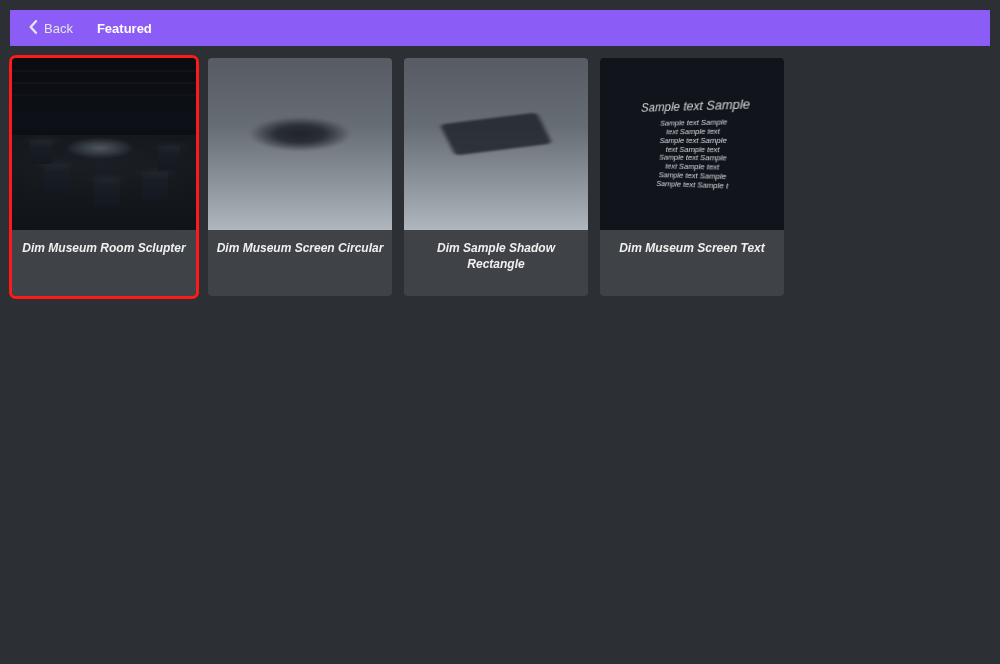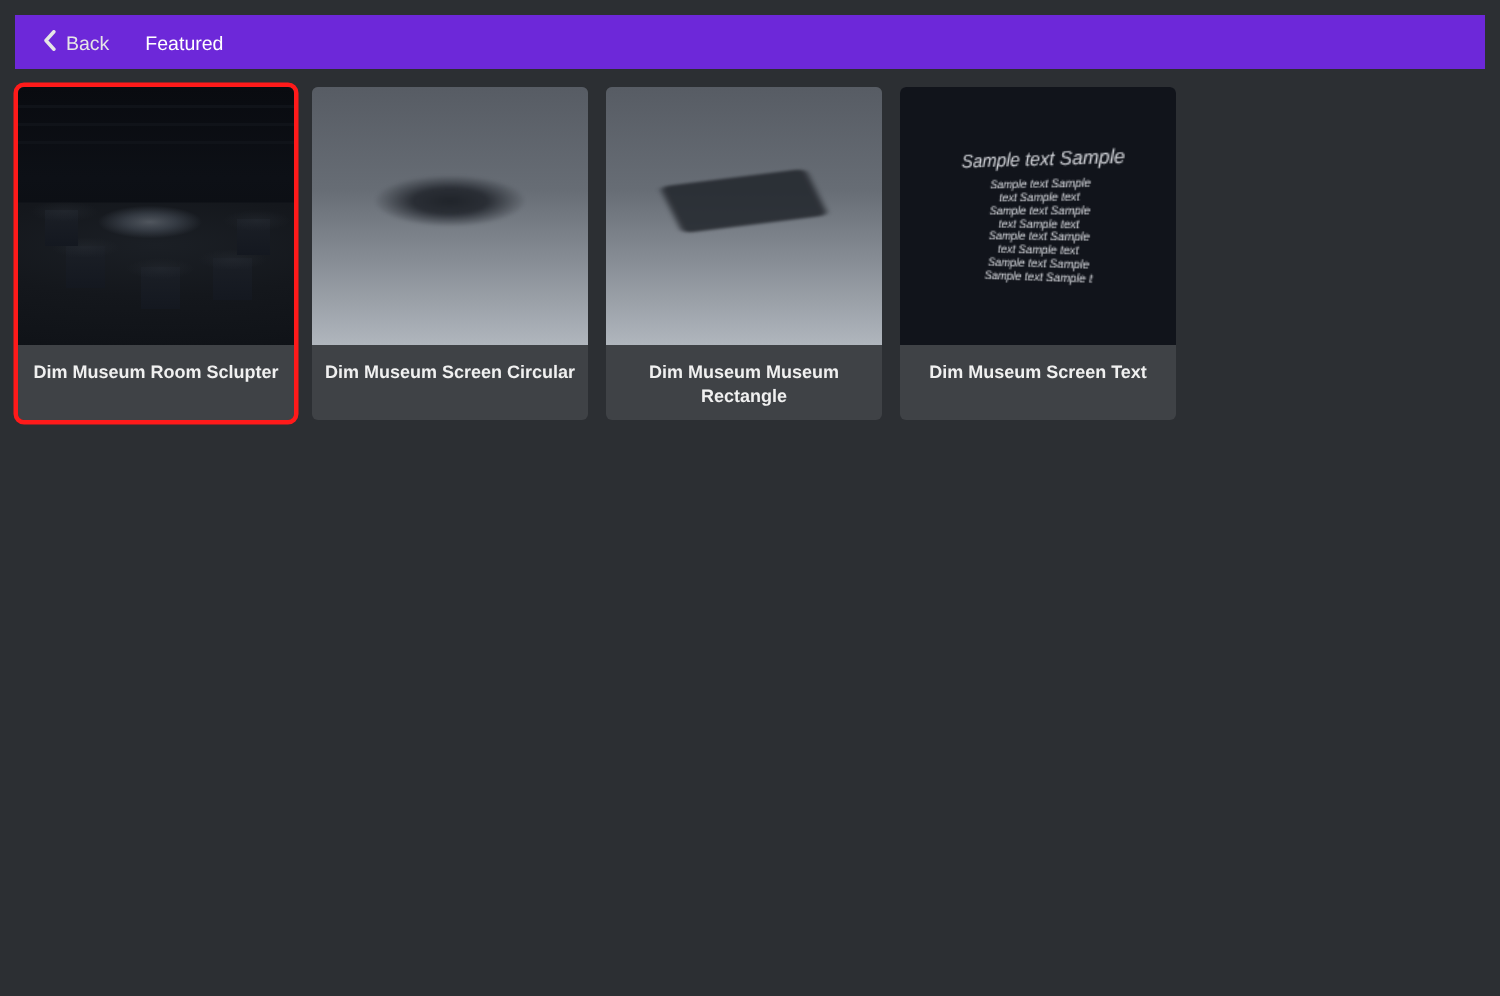--- a/index.html
+++ b/index.html
@@ -6,37 +6,37 @@
   html, body {
     width: 1000px;
     height: 664px;
     background: #2c2f33;
     font-family: Arial, Helvetica, sans-serif;
     color: #e8e8e8;
     overflow: hidden;
   }
   .root { padding: 10px 10px 0 10px; }
   .header {
-    background: #6d28d9;
+    background: #8b5cf6;
     height: 36px;
     display: flex;
     align-items: center;
     padding: 0 18px;
     gap: 24px;
   }
   .back {
     display: flex;
     align-items: center;
     gap: 6px;
     font-size: 13px;
     color: #e6e6e6;
     cursor: pointer;
   }
   .back svg { width: 10px; height: 14px; }
-  .featured { font-size: 13px; font-weight: normal; color: #ffffff; text-align: right; }
+  .featured { font-size: 13px; font-weight: bold; color: #ffffff; text-align: right; }
   .grid {
     display: flex;
     gap: 12px;
     padding: 12px 2px 0 2px;
   }
   .card {
     width: 184px;
     background: #3f4246;
     border-radius: 4px;
     overflow: hidden;
@@ -48,25 +48,26 @@
     outline: 3px solid #ff1a1a;
     outline-offset: 0;
   }
   .thumb {
     width: 100%;
     height: 172px;
     position: relative;
     overflow: hidden;
   }
   .label-area {
-    height: 50px;
+    height: 66px;
     padding: 10px 6px;
     display: flex;
     align-items: flex-start;
     justify-content: center;
+    font-style: italic;
   }
   .card-label {
     font-size: 12px;
     font-weight: bold;
     color: #f0f0f0;
     text-align: center;
     line-height: 1.35;
   }
 
   
@@ -210,21 +211,21 @@
       </div>
     </div>
 
     <div class="card">
       <div class="thumb">
         <div class="grad-room">
             <div class="rect-shadow"></div>
           </div>
       </div>
       <div class="label-area">
-        <div class="card-label">Dim Museum Museum Rectangle</div>
+        <div class="card-label">Dim Sample Shadow Rectangle</div>
       </div>
     </div>
 
 
     <div class="card">
       <div class="thumb">
         <div class="text-wall">
           <div class="text-plane">
             <div class="tline big">Sample text Sample</div>
             <div class="tline">Sample text Sample</div>

